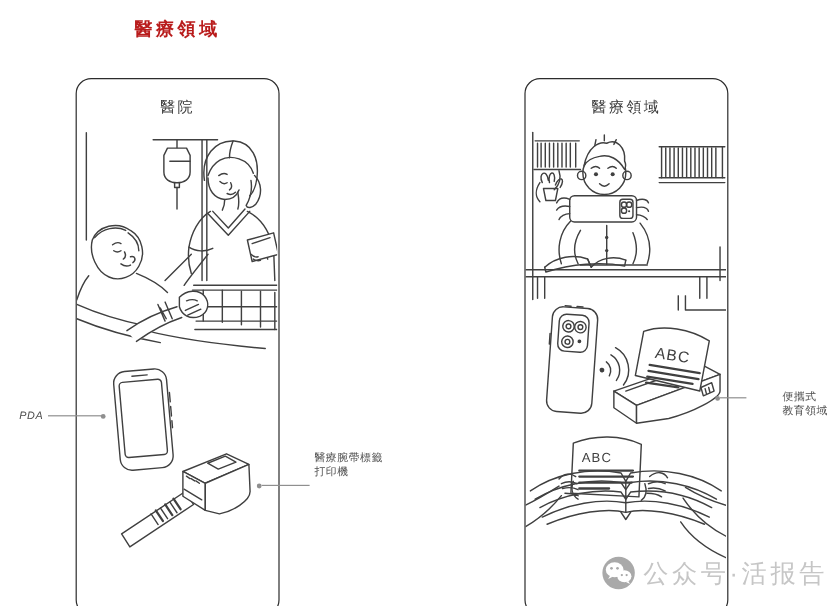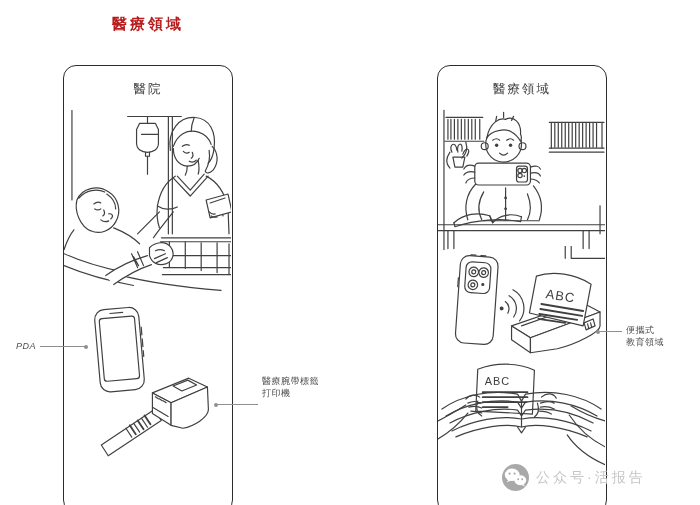--- a/index.html
+++ b/index.html
@@ -32,21 +32,21 @@
   .annot {
     position:absolute; font-size:9px; line-height:11.5px;
     color:#4f4f4f; letter-spacing:0.5px; white-space:nowrap;
   }
   .annot.right-align { text-align:right;font-style:italic; }
   .watermark {
     position:absolute; left:501px; top:463px;
     display:flex; align-items:center; gap:6px;
   }
   .watermark-text {
-    font-size:14px; letter-spacing:3px; color:#c6c6c6; white-space:nowrap;
+    font-size:21px; letter-spacing:3px; color:#c6c6c6; white-space:nowrap;
   }
 </style>
 </head>
 <body>
 
 <div class="page">
 
   <div class="section-title" style="left:63px;">醫療領域</div>
 
   <div class="panel" style="left:63px;">
@@ -229,21 +229,21 @@
 
   <div class="connector-dot" style="left:214px;top:403px;"></div>
   <div class="connector" style="left:218px;top:404px;width:40px;"></div>
   <div class="annot" style="left:262px;top:376px;">
     <div>醫療腕帶標籤</div>
     <div>打印機</div>
   </div>
 
   <div class="connector-dot" style="left:596px;top:330px;"></div>
   <div class="connector" style="left:600px;top:331px;width:22px;"></div>
-  <div class="annot" style="left:626px;top:325px;">
+  <div class="annot" style="left:652px;top:325px;">
     <div>便攜式</div>
     <div>教育領域</div>
   </div>
 
   <div class="watermark">
     <svg width="29" height="29" viewBox="0 0 29 29">
       <circle cx="14.5" cy="14.5" r="13.5" fill="#a9a9a9"></circle>
       <ellipse cx="11.2" cy="11.8" rx="7.4" ry="6.2" fill="#ffffff"></ellipse>
       <path d="M7.5,16.5 L5.8,19.5 L9.5,17.6 Z" fill="#ffffff"></path>
       <circle cx="8.6" cy="10.6" r="1.1" fill="#a9a9a9"></circle>

